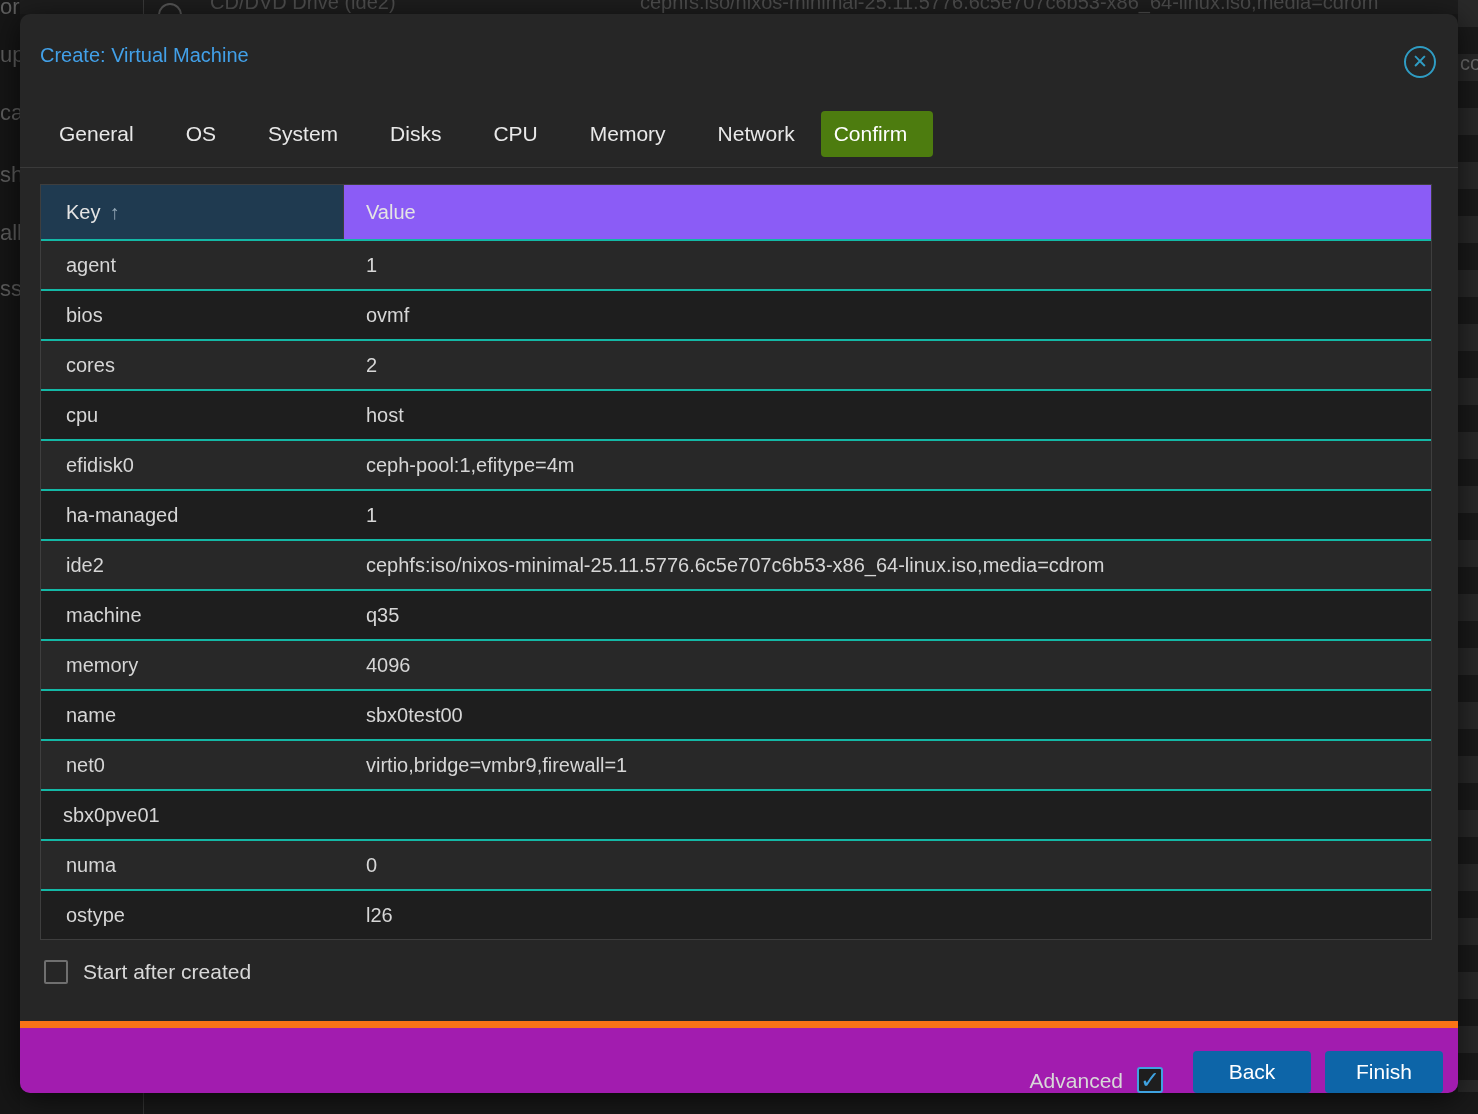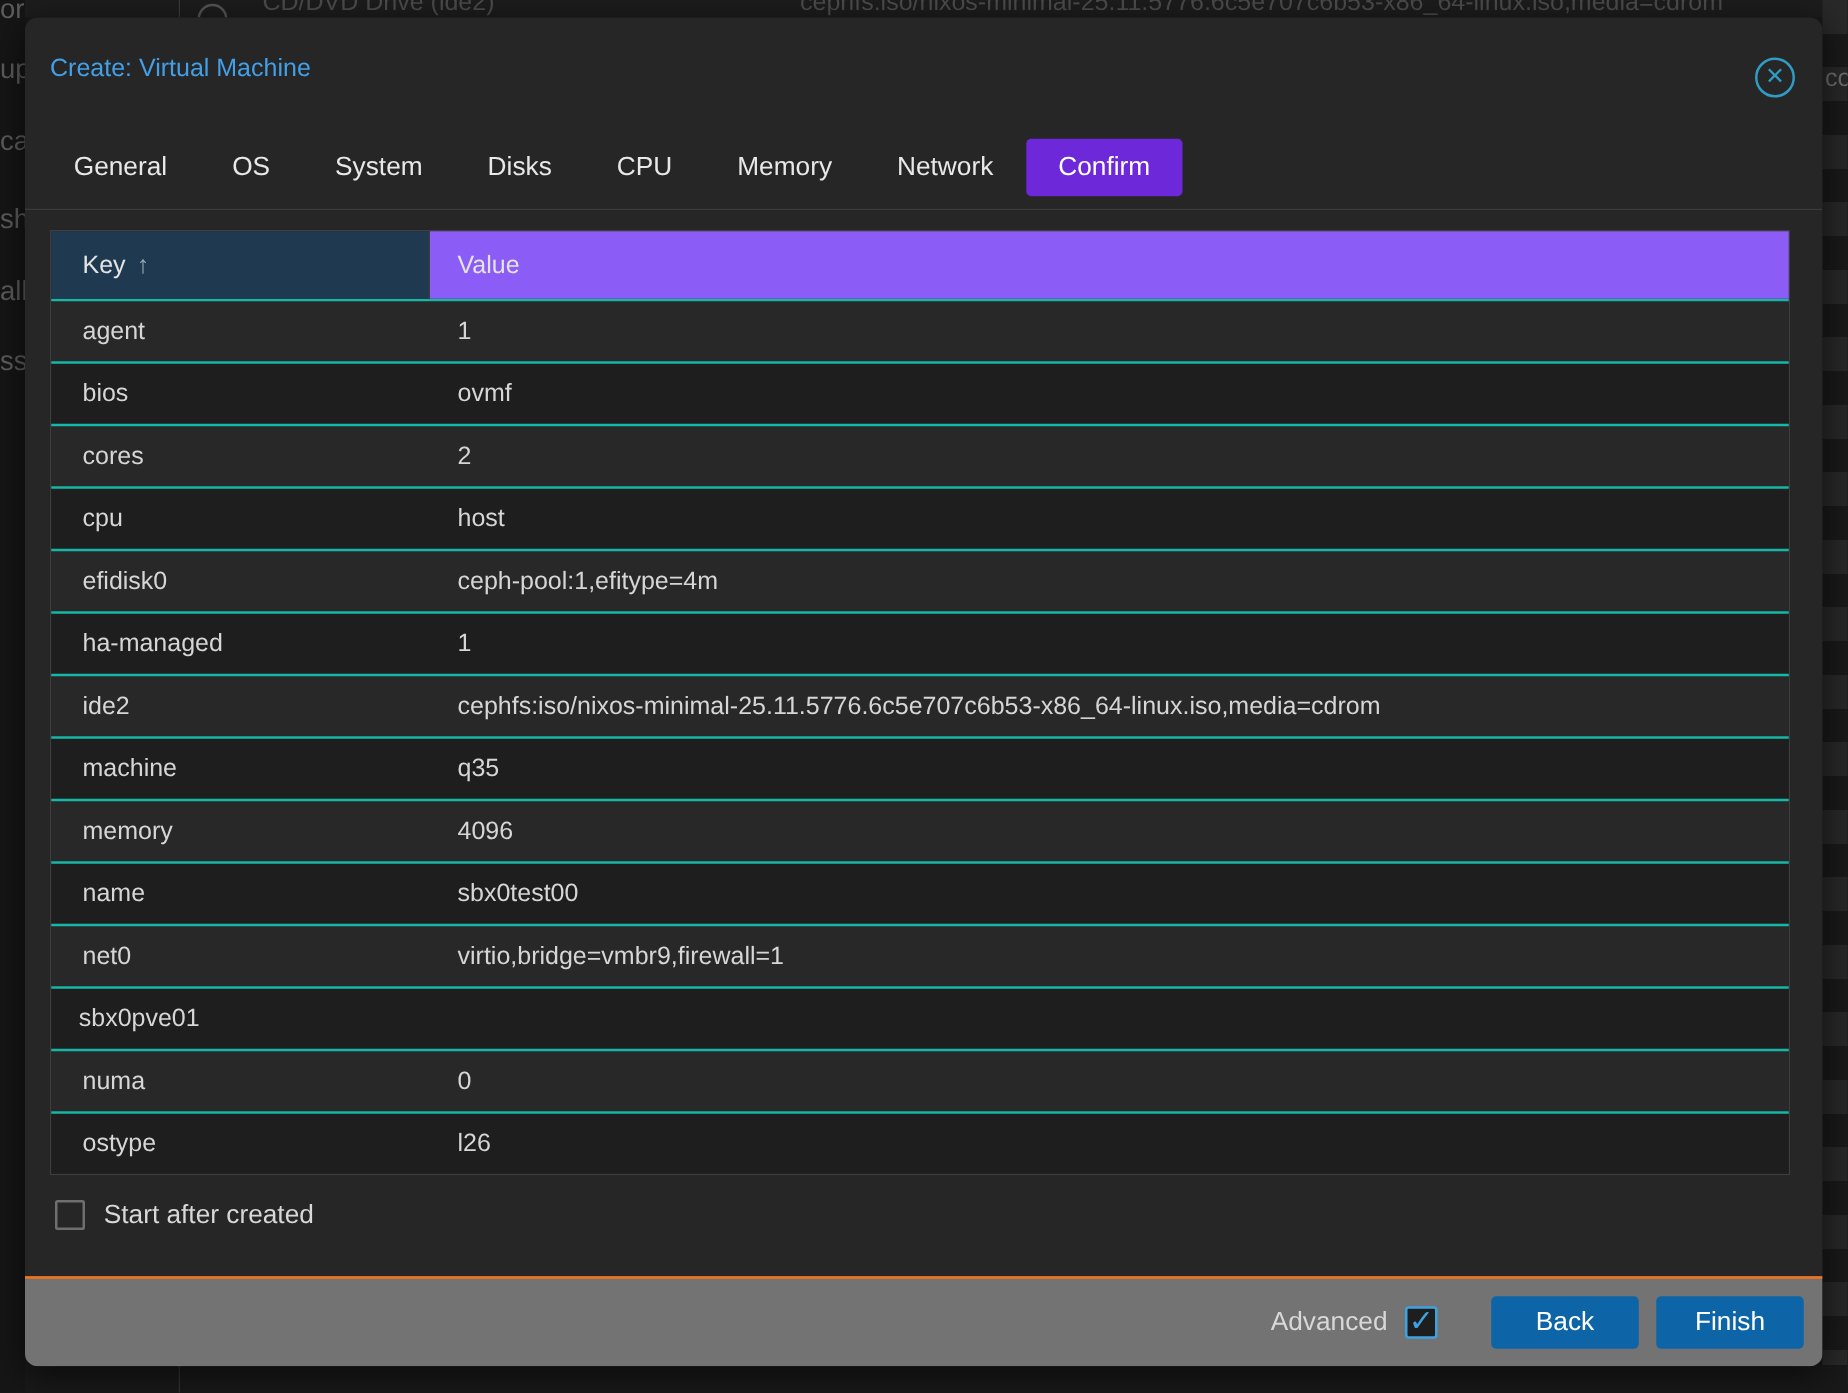--- a/index.html
+++ b/index.html
@@ -21,21 +21,21 @@
   .bottom-vline { position:absolute; left:123px; top:0; width:1px; height:22px; background:#343434; }
 
   
   .modal { position:absolute; left:20px; top:14px; width:1438px; height:1079px;
            background:#262626; border-radius:10px; box-shadow:0 6px 30px rgba(0,0,0,.65); overflow:hidden; }
   .modal-title { position:absolute; left:20px; top:30px; font-size:20px; color:#42a0e8; }
   .close-btn { position:absolute; right:22px; top:32px; width:32px; height:32px; border:2px solid #2f9cc3;
                border-radius:50%; color:#2f9cc3; font-size:19px; line-height:28px; text-align:center; cursor:pointer; }
   .tab-bar { position:absolute; left:13px; top:97px; display:flex; align-items:flex-end; }
   .tab { padding:11px 26px; font-size:21px; color:#e8e8e8; border-radius:4px; cursor:pointer; }
-  .tab.active { background:#6d28d9; color:#ffffff; }
+  .tab.active { background:#4d7c0f; color:#ffffff;padding-left:13px; }
   .modal-body-divider { position:absolute; left:0; top:153px; width:1438px; height:1px; background:#3a3a3a; }
 
   
   .kv-table { position:absolute; left:20px; top:170px; width:1392px; border:1px solid #3e3e3e; }
   .thead { display:flex; height:54px; }
   .th-key { width:303px; background:#1f3a50; color:#e4e4e4; font-size:20px; display:flex; align-items:center;
             padding-left:25px; border-right:1px solid #3e3e3e; }
   .sort-arrow { color:#93a7b6; margin-left:9px; font-size:20px; }
   .th-value { flex:1; background:#8b5cf6; color:#e4e4e4; font-size:20px; display:flex; align-items:center; padding-left:22px; }
   .trow { display:flex; height:50px; border-top:2px solid #14b8a6; }
@@ -43,28 +43,28 @@
   .trow.even { background:#1e1e1e; }
   .tkey { width:303px; color:#d6d6d6; font-size:20px; display:flex; align-items:center; padding-left:25px; }
   .tval { flex:1; color:#d6d6d6; font-size:20px; display:flex; align-items:center; padding-left:22px; white-space:nowrap; }
 
   
   .start-row { position:absolute; left:24px; top:946px; display:flex; align-items:center; gap:15px; }
   .cb-plain { width:24px; height:24px; border:2px solid #6f6f6f; border-radius:2px; background:#262626; cursor:pointer; }
   .start-label { color:#d8d8d8; font-size:21px; }
 
   
-  .footer { position:absolute; left:0; bottom:0; width:1438px; height:72px; background:#737373;
-            border-top:2px solid #f97316; display:flex; align-items:center; justify-content:flex-end; gap:14px; padding-right:15px; }
+  .footer { position:absolute; left:0; bottom:0; width:1438px; height:72px; background:#a21caf;
+            border-top:7px solid #f97316; display:flex; align-items:flex-end; justify-content:flex-end; gap:14px; padding-right:15px; }
   .adv-label { color:#d8d8d8; font-size:21px; }
   .cb-checked { width:26px; height:26px; border:2px solid #3fa2e0; border-radius:3px; color:#3fa2e0;
                 font-size:24px; font-weight:bold; line-height:22px; text-align:center; cursor:pointer; background:#1e1e1e; }
   .btn { height:42px; min-width:118px; background:#0d65a8; border:none; border-radius:4px; color:#ffffff;
          font-size:21px; padding:0 26px; cursor:pointer; font-family:inherit; }
-  .btn.back { margin-left:29px; }
+  .btn.back { margin-left:16px; }
 </style>
 </head>
 <body>
 
 <div class="underlay">
   <div class="left-strip">
       <div class="left-frag" style="top: -6px;">or</div>
       <div class="left-frag" style="top: 42px;">up</div>
       <div class="left-frag" style="top: 100px;">ca</div>
       <div class="left-frag" style="top: 162px;">sh</div>

